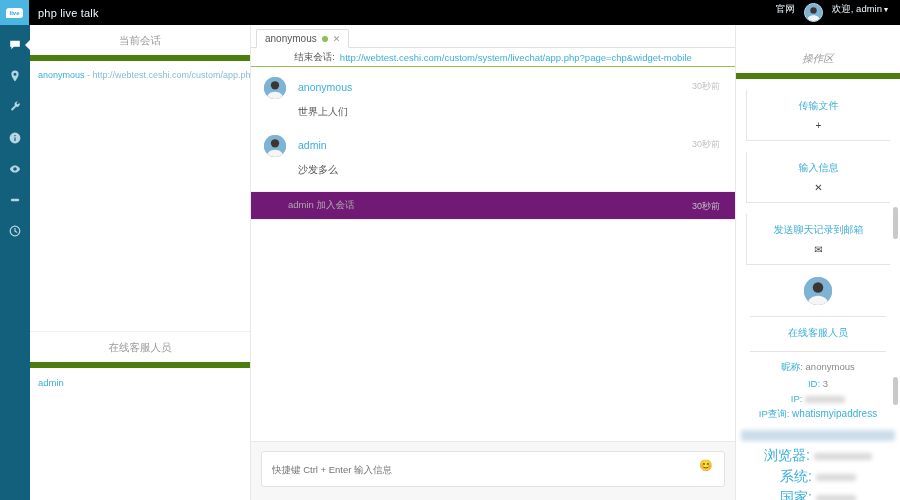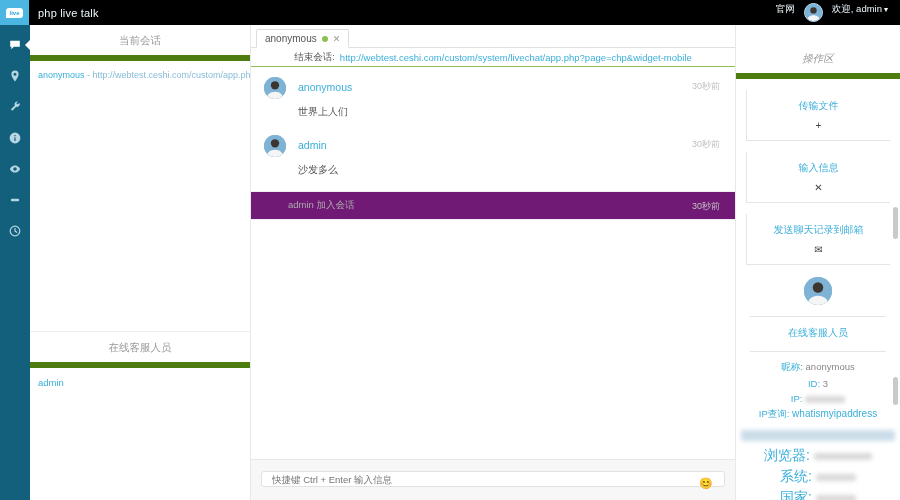--- a/index.html
+++ b/index.html
@@ -48,21 +48,21 @@
   .msgs{flex:1;overflow:hidden;position:relative;}
   .msg{padding:10px 12px 4px;position:relative;}
   .msg .avatar{width:22px;height:22px;position:absolute;left:13px;top:10px;}
   .m-body{margin-left:35px;}
   .m-name{color:#3bafda;font-size:10.5px;}
   .m-time{position:absolute;right:15px;top:13px;color:#c0c0c0;font-size:9px;}
   .m-text{font-size:10px;color:#555;margin-top:10px;padding-bottom:2px;}
   .sysrow{background:#701a75;border-top:1px solid #f0f0f0;border-bottom:1px solid #f0f0f0;padding:7px 12px 7px 37px;font-size:9.5px;color:#ababab;position:relative;margin-top:8px;}
   .sys-time{position:absolute;right:15px;top:8px;color:#c0c0c0;font-size:9px;}
   .inputbar{background:#f7f7f7;border-top:1px solid #e8e8e8;padding:9px 10px 13px;position:relative;flex:0 0 auto;}
-  .msg-input{width:100%;box-sizing:border-box;border:1px solid #e2e2e2;border-radius:3px;height:16px;padding:0 32px 0 10px;font-size:9.5px;color:#777;background:#fff;outline:none;font-family:"Liberation Sans",sans-serif;}
+  .msg-input{width:100%;box-sizing:border-box;border:1px solid #e2e2e2;border-radius:3px;height:36px;padding:0 32px 0 10px;font-size:9.5px;color:#777;background:#fff;outline:none;font-family:"Liberation Sans",sans-serif;}
   .emoji{position:absolute;right:22px;top:17px;font-size:11px;cursor:pointer;line-height:12px;}
 
   
   .right{width:164px;flex:0 0 164px;display:flex;flex-direction:column;position:relative;background:#fff;overflow:hidden;}
   .right .panel-h{margin-top:18px;font-style:italic;}
   .action{margin:11px 10px 0;border-left:1px solid #e5e5e5;border-bottom:1px solid #e5e5e5;text-align:center;padding:9px 0 9px;}
   .action-link{font-size:10px;color:#3bafda;text-decoration:none;display:block;}
   .aicon{font-size:10px;color:#444;margin-top:7px;display:block;cursor:pointer;}
   .visitor{text-align:center;margin-top:12px;font-size:9.5px;color:#888;}
   .v-avatar{width:28px;height:28px;margin:0 auto;}

